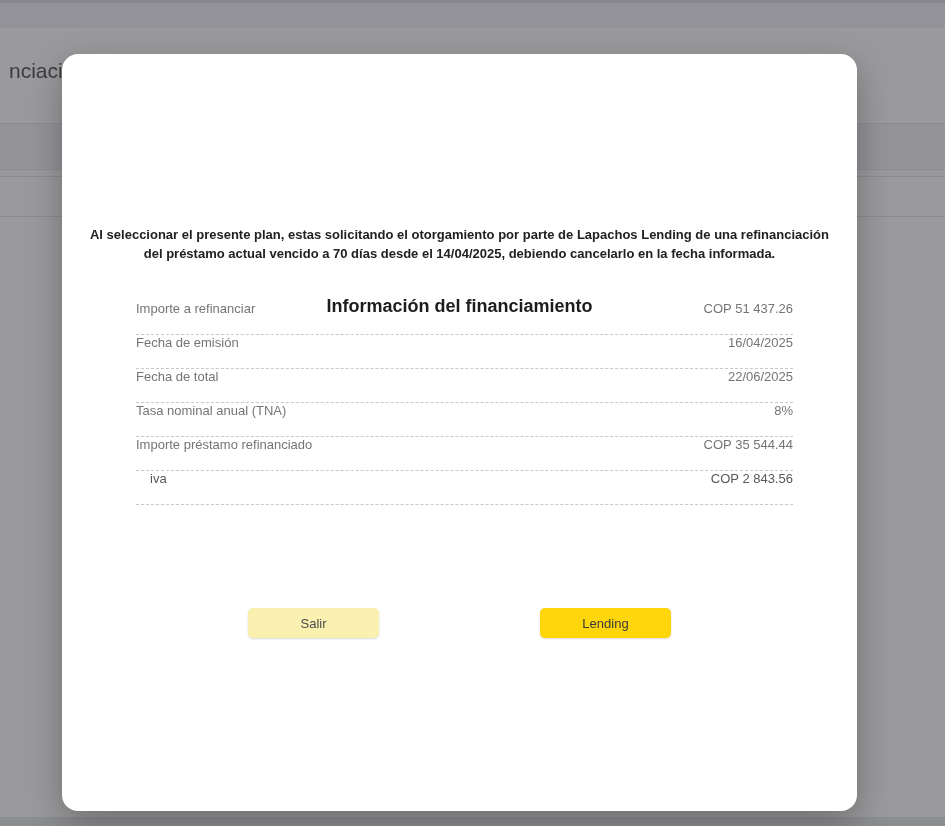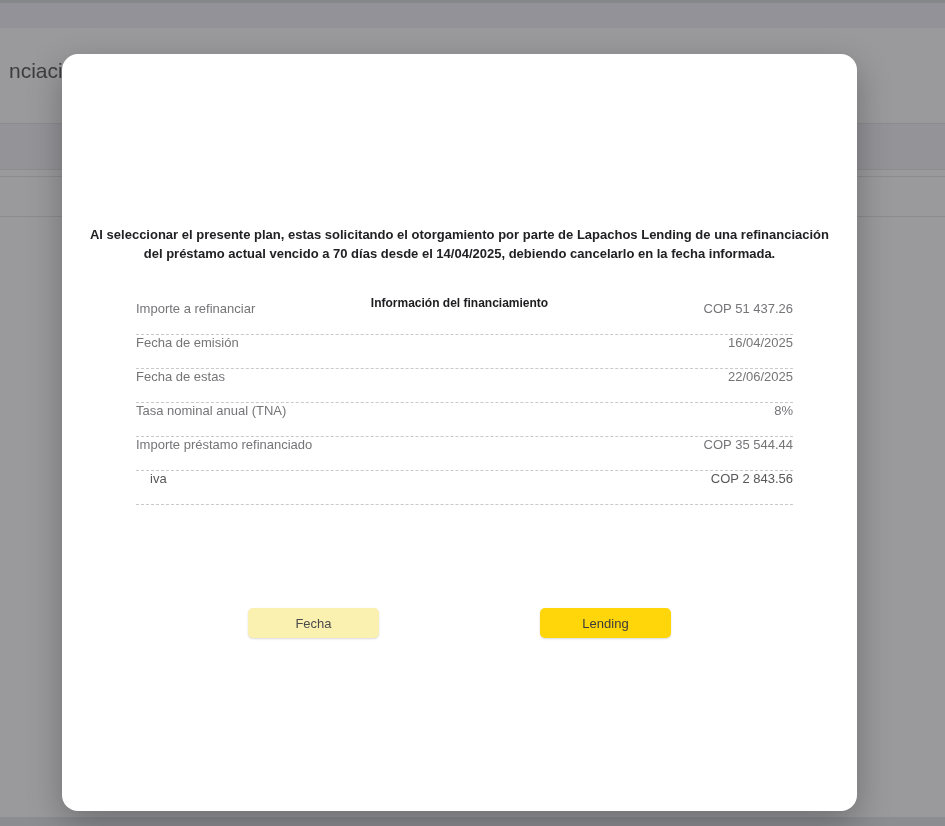--- a/index.html
+++ b/index.html
@@ -39,21 +39,21 @@
     text-align: center;
     font-size: 13px;
     line-height: 19px;
     font-weight: 700;
     color: #212124;
   }
   .modal-title {
     position: absolute;
     left: 0; right: 0; top: 242px;
     text-align: center;
-    font-size: 12px;
+    font-size: 18px;
     font-weight: 700;
     color: #1d1d20;
   }
   .info-table {
     position: absolute;
     left: 74px; top: 247px;
     width: 657px;
   }
   .info-row {
     display: flex;
@@ -111,35 +111,35 @@
   <div class="info-table">
     <div class="info-row">
       <span class="row-label">Importe a refinanciar</span>
       <span class="row-value">COP 51 437.26</span>
     </div>
     <div class="info-row">
       <span class="row-label">Fecha de emisión</span>
       <span class="row-value">16/04/2025</span>
     </div>
     <div class="info-row">
-      <span class="row-label">Fecha de estas</span>
+      <span class="row-label">Fecha de total</span>
       <span class="row-value">22/06/2025</span>
     </div>
     <div class="info-row">
       <span class="row-label">Tasa nominal anual (TNA)</span>
       <span class="row-value">8%</span>
     </div>
     <div class="info-row">
       <span class="row-label">Importe préstamo refinanciado</span>
       <span class="row-value">COP 35 544.44</span>
     </div>
     <div class="info-row emph">
       <span class="row-label">iva</span>
       <span class="row-value">COP 2 843.56</span>
     </div>
   </div>
 
   <div class="button-bar">
-    <button class="btn btn-exit">Fecha</button>
+    <button class="btn btn-exit">Salir</button>
     <button class="btn btn-accept">Lending</button>
   </div>
 
 </div>
 
 </body></html>

